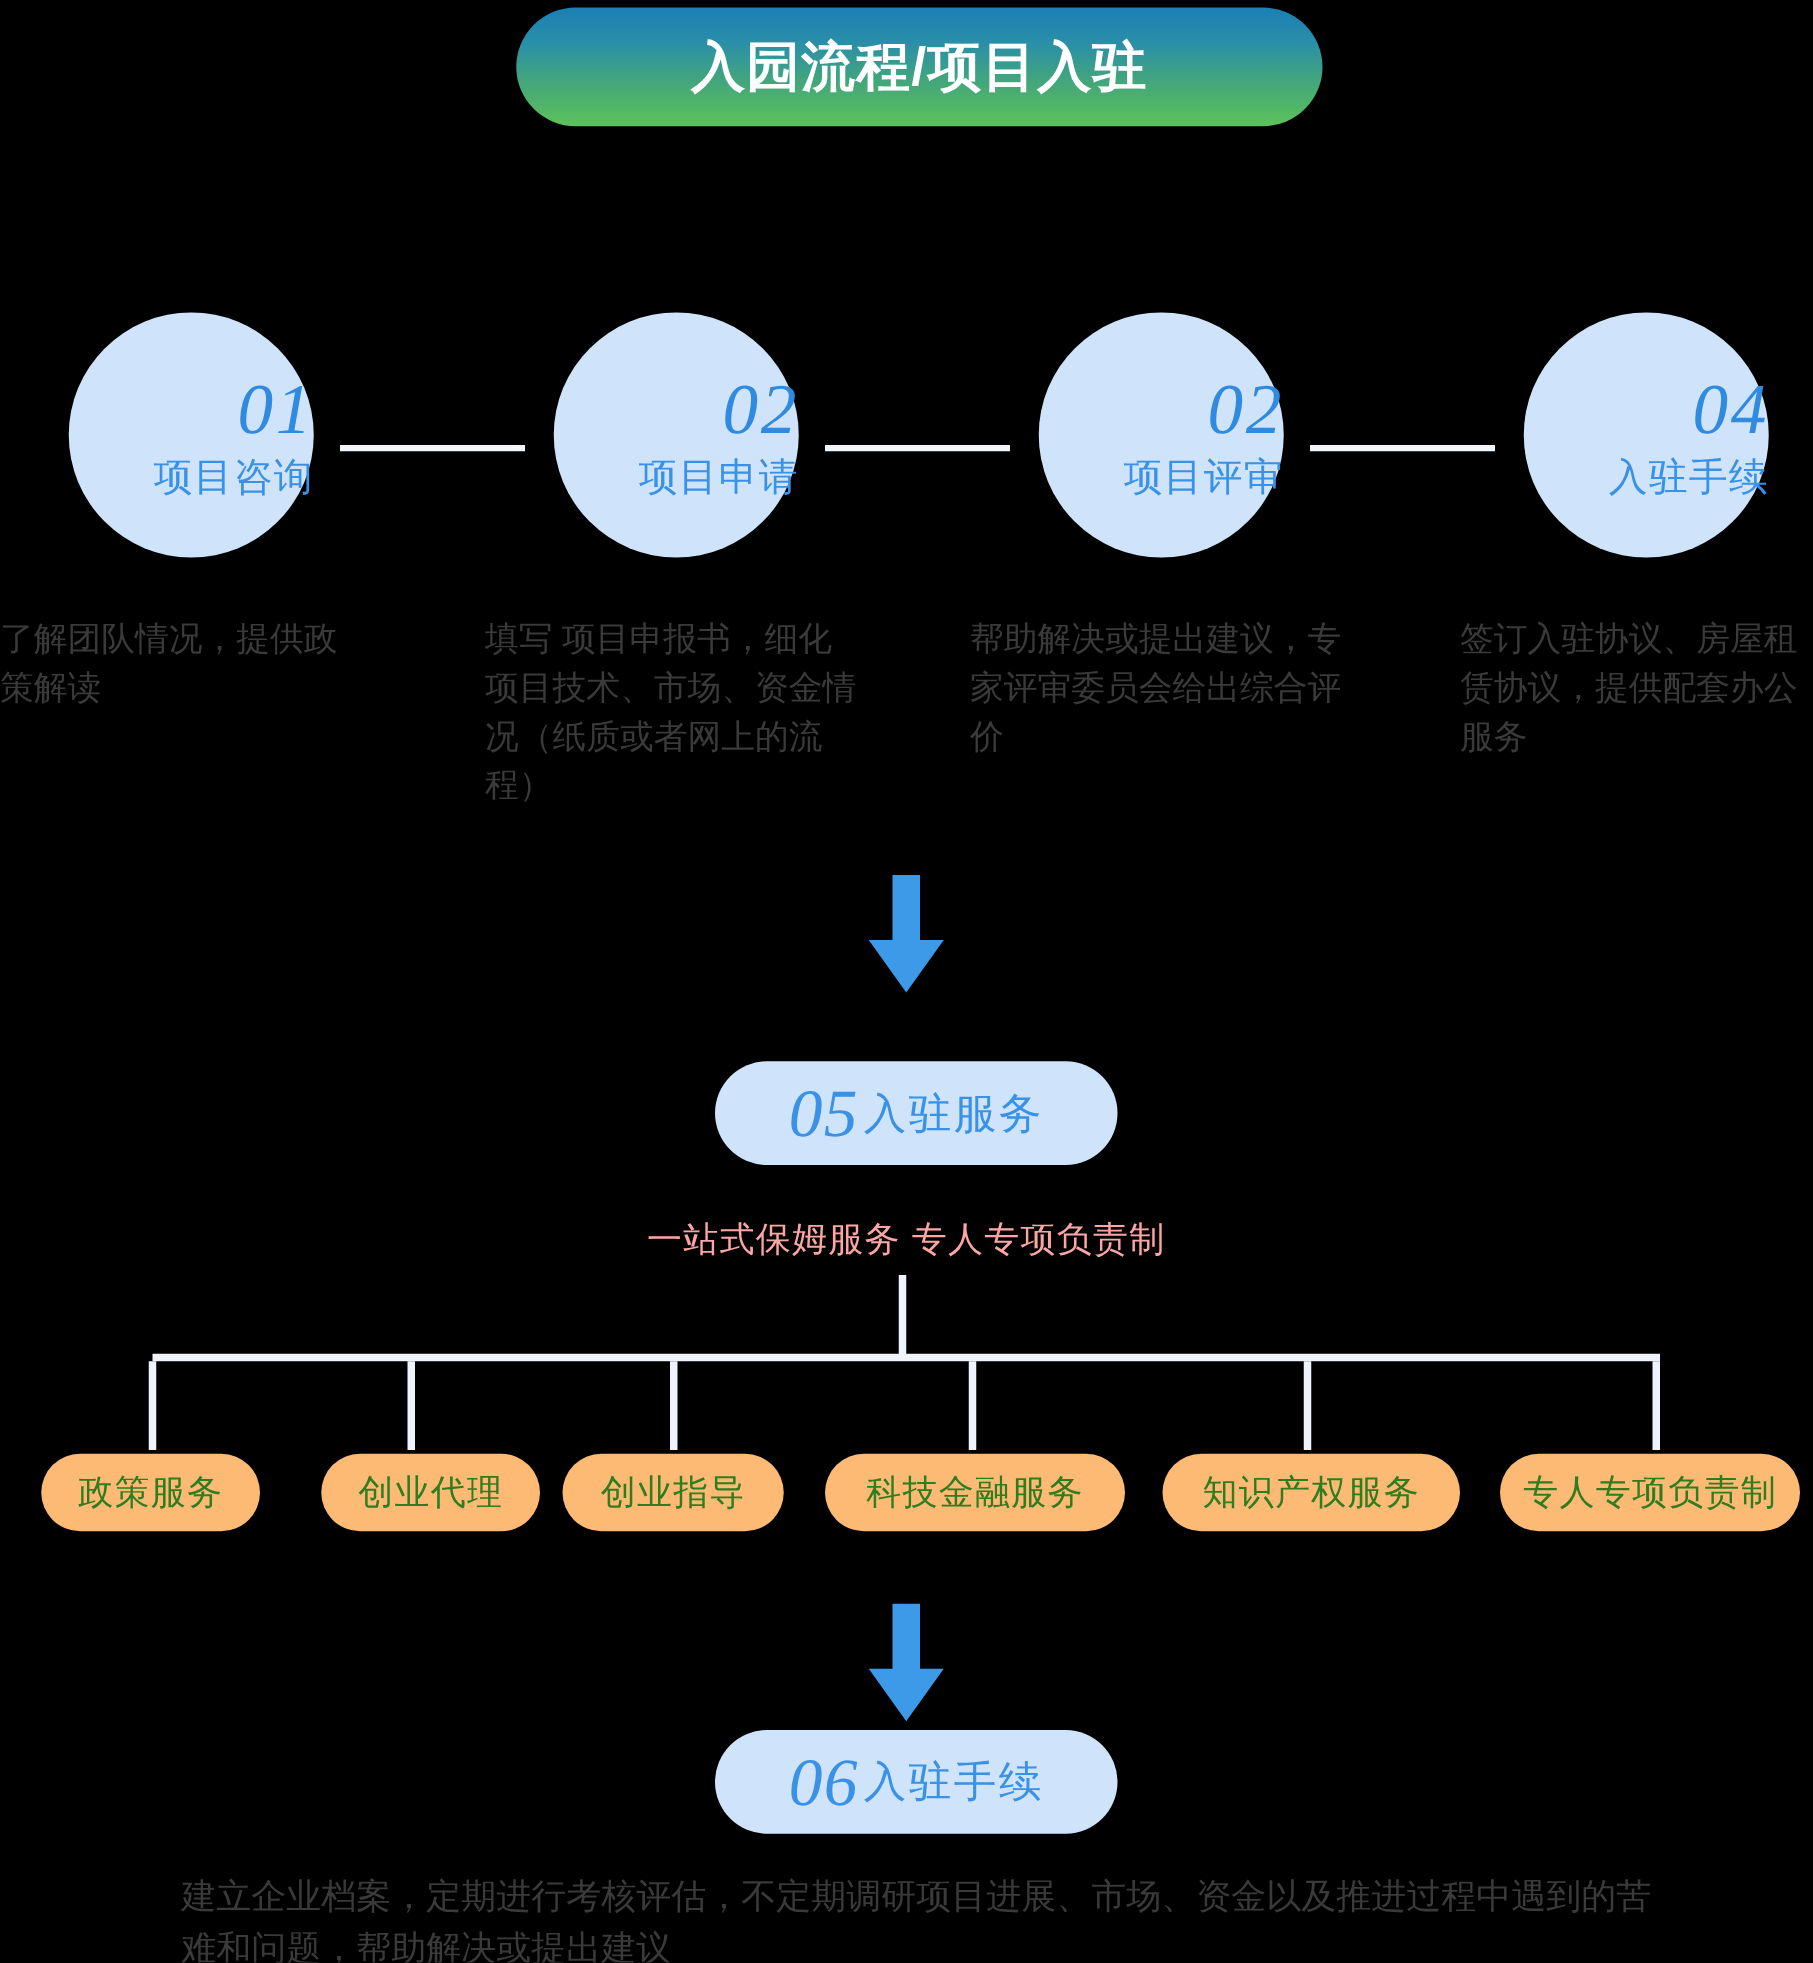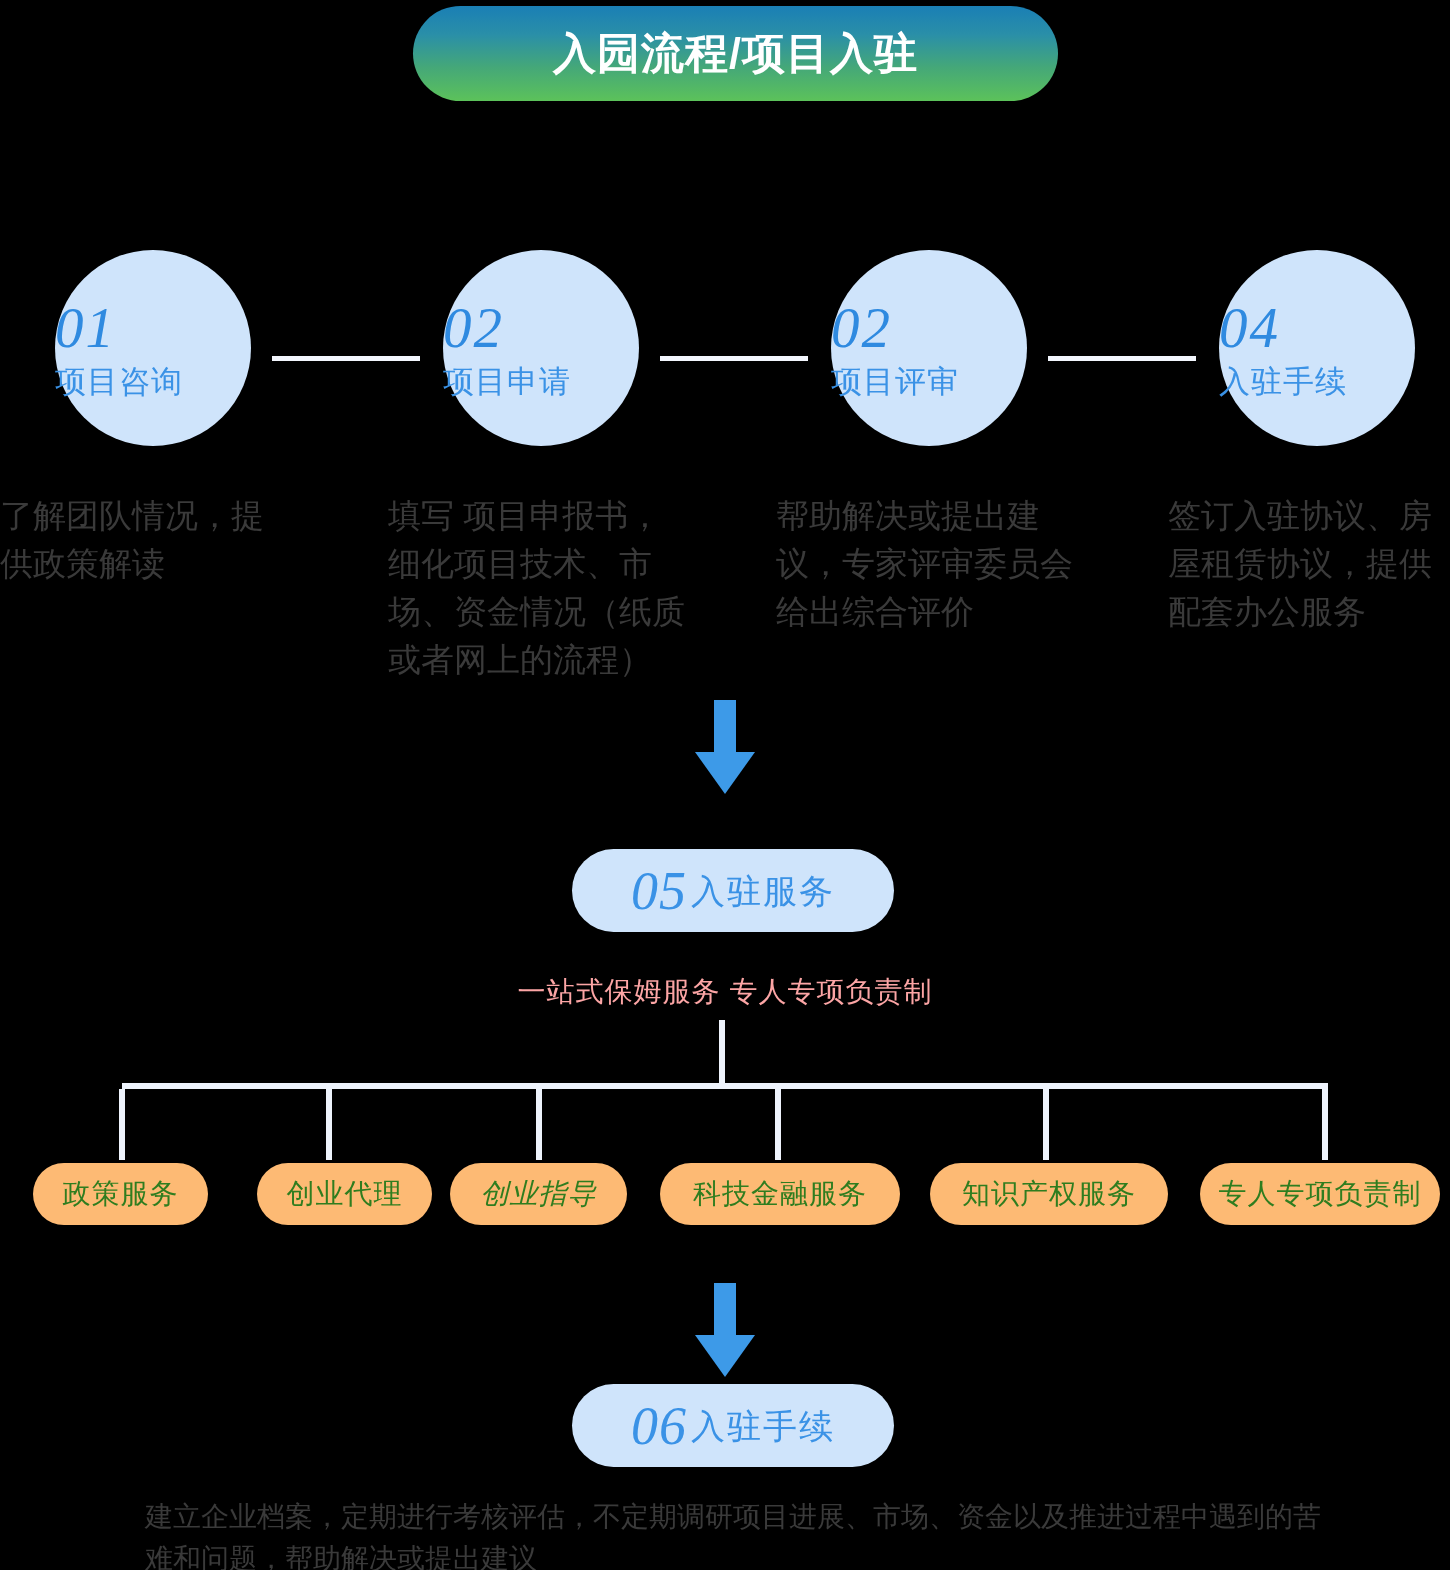--- a/index.html
+++ b/index.html
@@ -39,21 +39,21 @@
 
   
   .step-circle {
     position: absolute;
     width: 196px;
     height: 196px;
     border-radius: 50%;
     background: #cfe4fb;
     display: flex;
     flex-direction: column;
-    align-items: flex-start;
+    align-items: flex-end;
     justify-content: center;
     top: 250px;
   }
   .step-num {
     font-family: "Liberation Serif", "DejaVu Serif", serif;
     font-style: italic;
     font-size: 57px;
     color: #2f8ae0;
     line-height: 1;
     margin-bottom: 10px;
@@ -69,21 +69,21 @@
     position: absolute;
     height: 5px;
     background: #f2f6fd;
     top: 356px;
   }
 
   
   .step-desc {
     position: absolute;
     top: 492px;
-    font-size: 33px;
+    font-size: 27px;
     line-height: 1.45;
     color: #3a3a3a;
     width: 300px;
   }
 
   
   .arrow-down {
     position: absolute;
     width: 60px;
     height: 92px;
@@ -230,21 +230,21 @@
 <div class="tree-line" style="left:775px; top:1089px; width:6px; height:71px;"></div>
 <div class="tree-line" style="left:1043px; top:1089px; width:6px; height:71px;"></div>
 <div class="tree-line" style="left:1322px; top:1089px; width:6px; height:71px;"></div>
 
 <div class="service-tag" style="left:33px; width:175px;">
   <span>政策服务</span>
 </div>
 <div class="service-tag" style="left:257px; width:175px;">
   <span>创业代理</span>
 </div>
-<div class="service-tag" style="left:450px; width:177px;font-style:italic;">
+<div class="service-tag" style="left:450px; width:177px;">
   <span>创业指导</span>
 </div>
 <div class="service-tag" style="left:660px; width:240px;">
   <span>科技金融服务</span>
 </div>
 <div class="service-tag" style="left:930px; width:238px;">
   <span>知识产权服务</span>
 </div>
 <div class="service-tag" style="left:1200px; width:240px;">
   <span>专人专项负责制</span>

